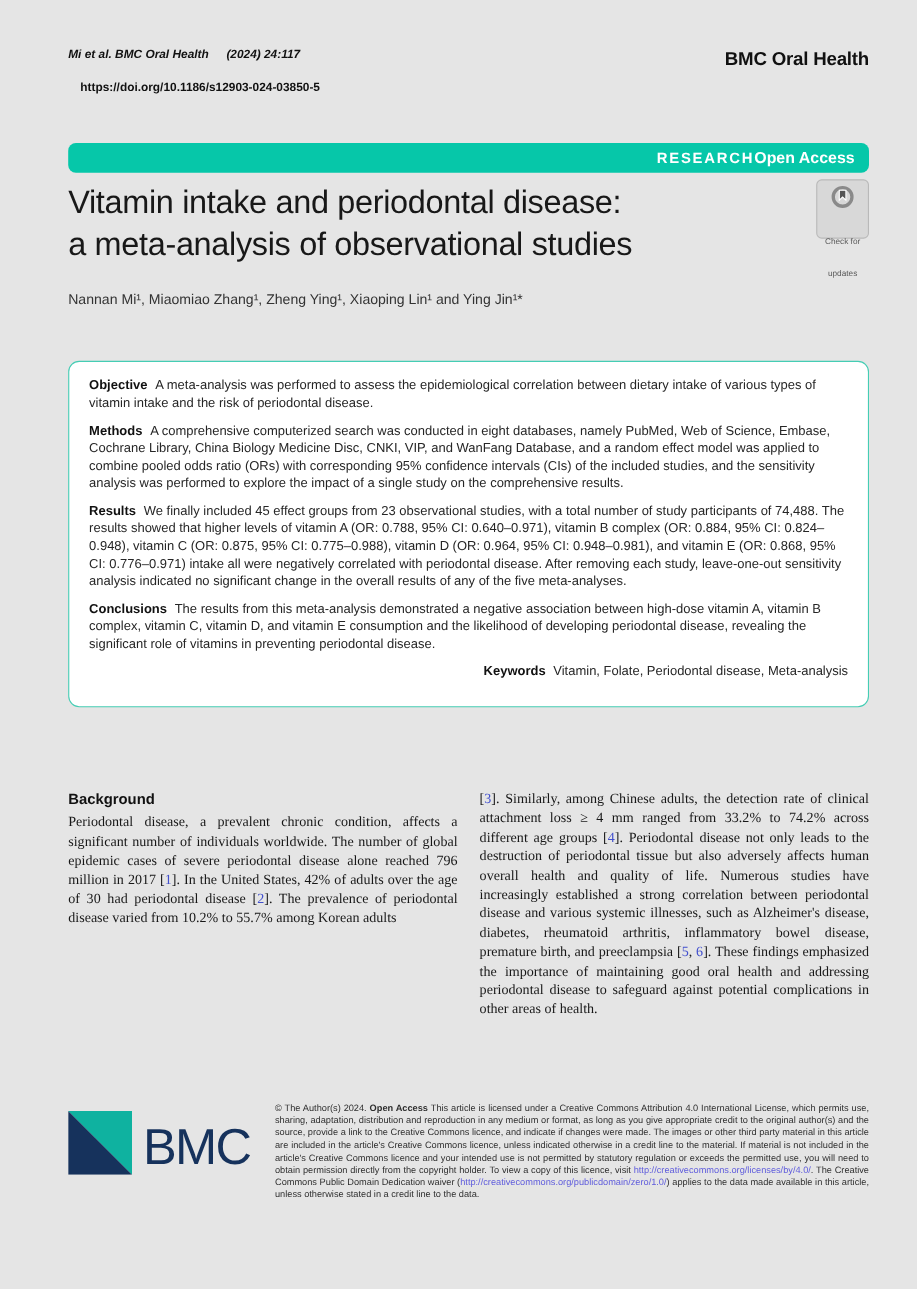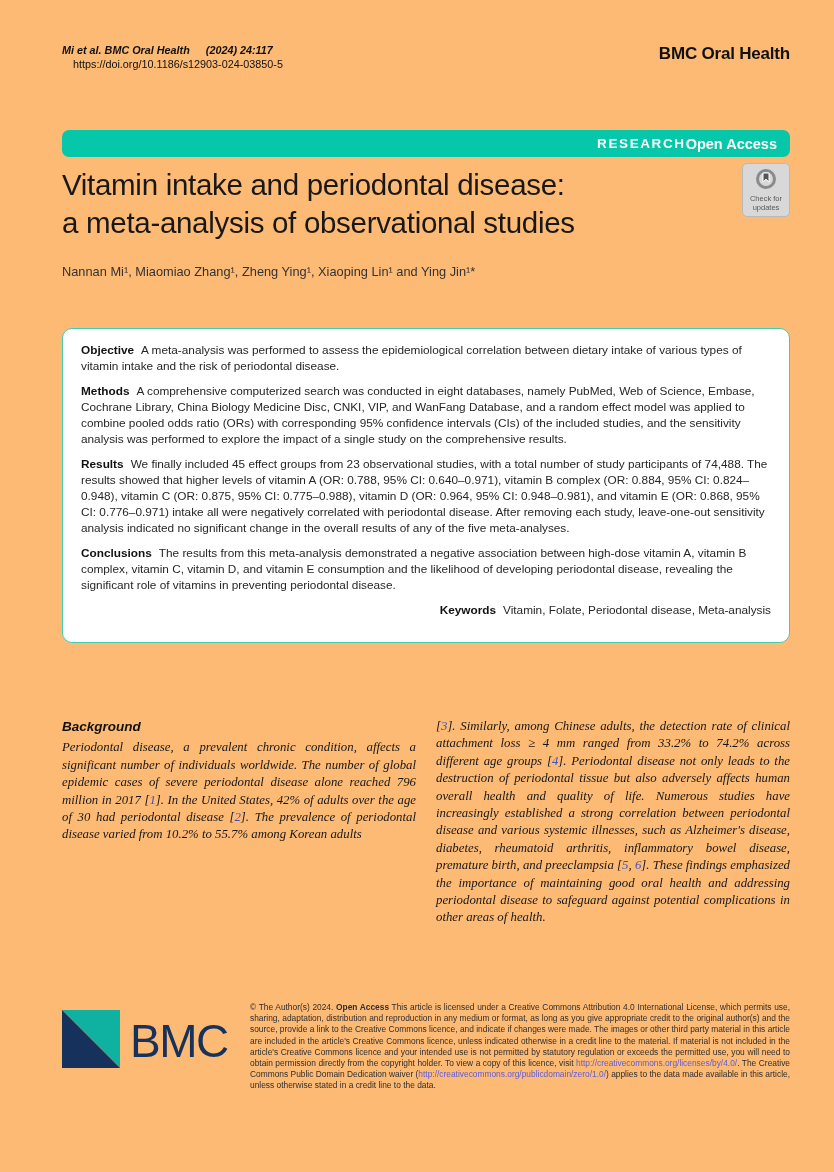--- a/index.html
+++ b/index.html
@@ -1,58 +1,58 @@
 <!DOCTYPE html>
 <html><head>
 <meta charset="utf-8">
 <style>
   * { margin:0; padding:0; box-sizing:border-box; }
   html,body { background:#ffffff; }
   .page {
     position:relative; width:834px; height:1172px; margin:0 auto;
-    background:#fdba74; overflow:hidden;
+    background:#e5e5e5; overflow:hidden;
     font-family:"Liberation Sans", sans-serif; color:#1b1b1b;
   }
   
   .header { position:absolute; top:44px; left:62px; right:44px;
             display:flex; justify-content:space-between; align-items:flex-start; }
   .cite-line1 { font-size:10.8px; font-style:italic; font-weight:600; color:#111; }
   .cite-vol { margin-left:16px; }
-  .cite-doi { font-size:10.8px; color:#111; margin-top:2px; font-weight:400;padding-left:11px; }
+  .cite-doi { font-size:10.8px; color:#111; margin-top:18px; font-weight:700;padding-left:11px; }
   .journal-name { font-size:17px; font-weight:700; color:#111; letter-spacing:-0.2px; }
   
   .banner { position:absolute; top:130px; left:62px; right:44px; height:27px;
             background:#06C7A9; border-radius:7px; display:flex;
             justify-content:flex-end; align-items:center; padding:0 13px; }
   .banner-research { color:#fff; font-weight:700; font-size:13.5px; letter-spacing:1.6px; }
   .banner-open { color:#fff; font-weight:700; font-size:14.5px; }
   
   .check-badge { position:absolute; top:163px; right:44px; width:48px; height:54px;
                  background:#d8d8d8; border:1px solid #b9b9b9; border-radius:5px;
                  display:flex; flex-direction:column; align-items:center; padding-top:4px;
-                 cursor:pointer; }
+                 cursor:pointer;gap:20px; }
   .check-badge .txt { font-size:7.5px; color:#5a5a5a; line-height:1.25; text-align:center; }
   
   .title { position:absolute; top:166px; left:62px; width:660px;
            font-size:29.5px; font-weight:500; color:#181818; line-height:1.3;
            letter-spacing:-0.3px; }
   .authors { position:absolute; top:264px; left:62px; right:110px;
              font-size:12.8px; color:#333; }
   
   .abstract { position:absolute; top:328px; left:62px; right:44px;
               border:1.5px solid #45CDB4; border-radius:10px;
               padding:13px 18px 12px 18px; background:#fff; }
   .abstract h2 { font-size:15px; font-weight:700; color:#111; margin-bottom:8px; }
   .abs-p { font-size:11.8px; line-height:16px; color:#262626; margin-bottom:9px;
            text-align:left; }
   .abs-p:last-child { margin-bottom:12px;text-align:right; }
   .abs-label { font-weight:700; color:#111; margin-right:7px; }
   
   .columns { position:absolute; top:718px; left:62px; right:44px;
-             display:flex; gap:20px;font-style:italic; }
+             display:flex; gap:20px; }
   .col { flex:1; font-family:"Liberation Serif", serif; font-size:12.8px;
          line-height:17.4px; color:#171717; text-align:justify; }
   .col h3 { font-family:"Liberation Sans", sans-serif; font-size:13.5px;
             font-weight:700; color:#111; margin-bottom:4px; text-align:left; }
   .col .indent { text-indent:14px; }
   .ref { color:#4250CE; }
   .link { color:#5E5BDC; }
   .bold { font-weight:700; }
   
   .footnote { margin-top:22px; font-family:"Liberation Sans", sans-serif;

